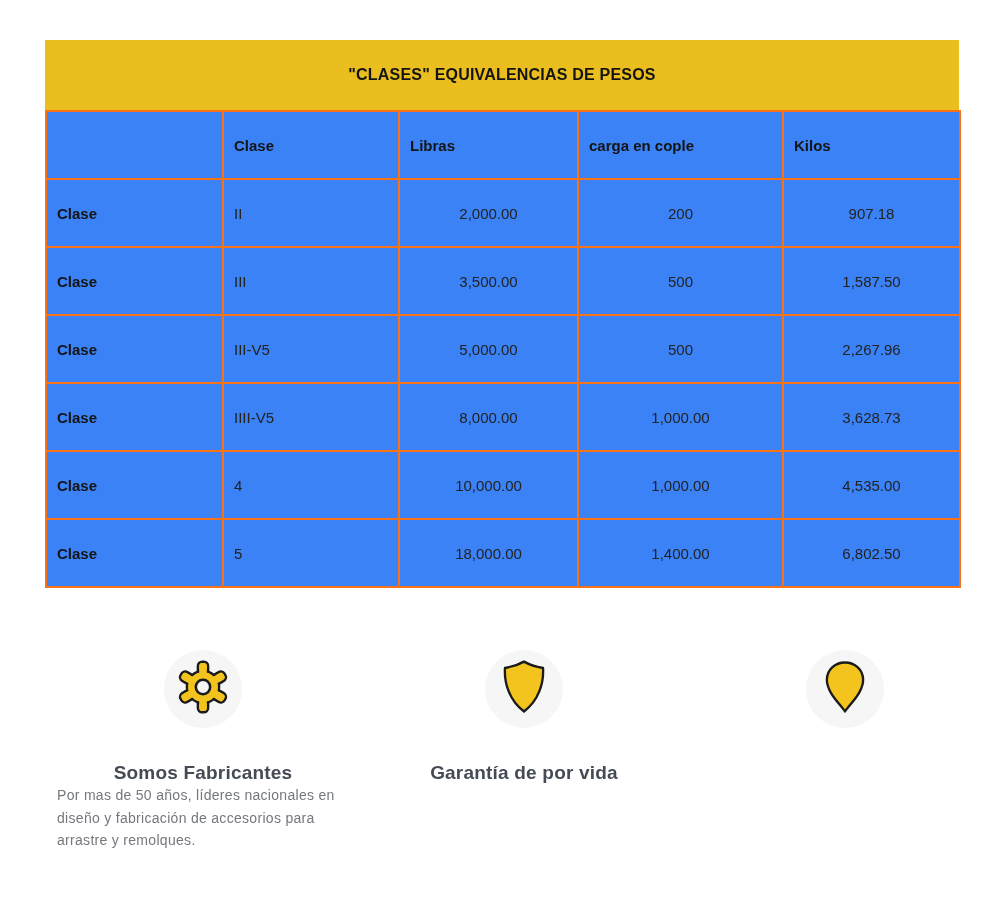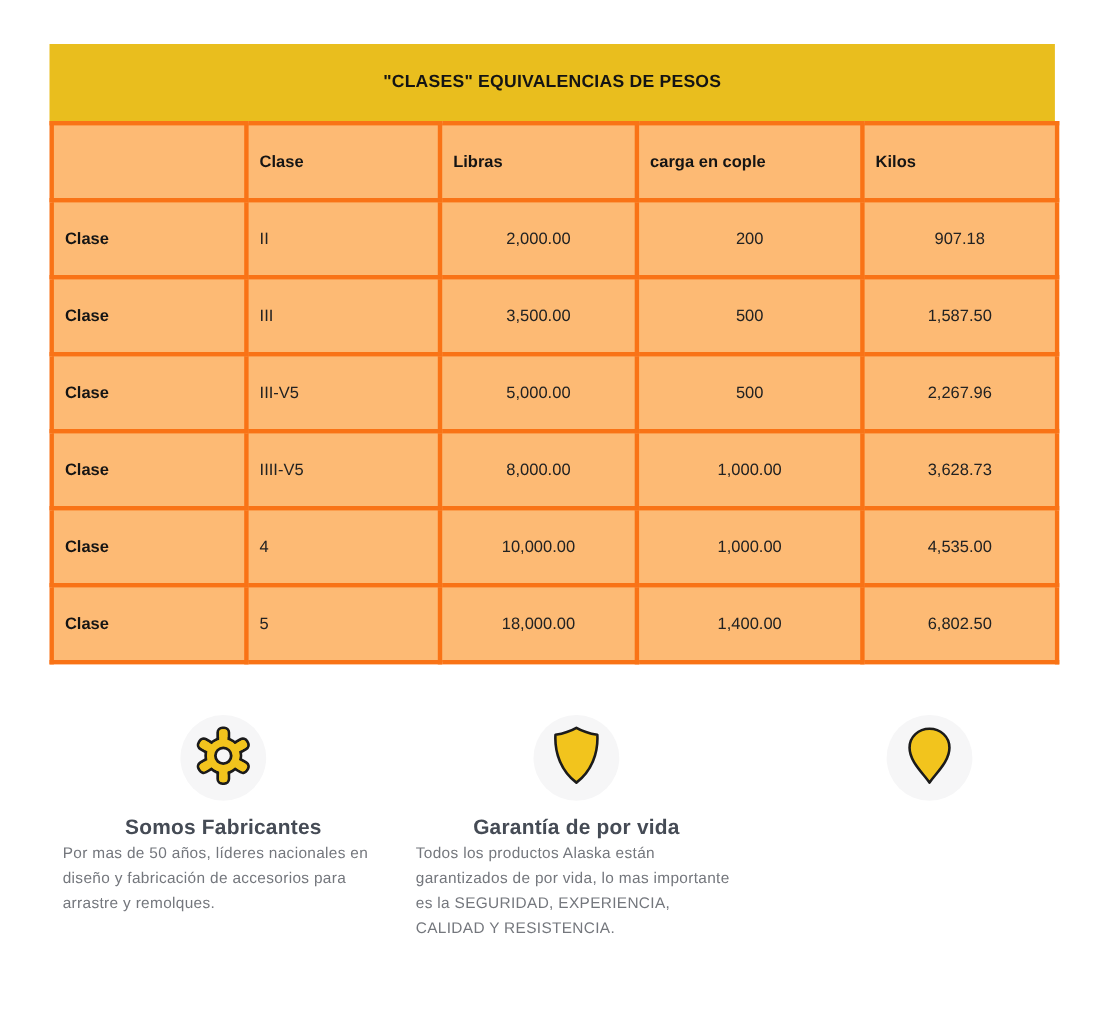--- a/index.html
+++ b/index.html
@@ -22,43 +22,43 @@
     position:absolute;left:45px;top:110px;width:914px;
     border-collapse:collapse;table-layout:fixed;
     font-family:"Liberation Sans", sans-serif;
   }
   table.weights col.c1{width:177px}
   table.weights col.c2{width:176px}
   table.weights col.c3{width:179px}
   table.weights col.c4{width:205px}
   table.weights col.c5{width:177px}
   table.weights th, table.weights td{
-    border:4px solid #f97316;height:66px;vertical-align:middle;
-    padding:0 10px;background:#fdba74;font-size:15px;
+    border:2px solid #f97316;height:66px;vertical-align:middle;
+    padding:0 10px;background:#3b82f6;font-size:15px;
   }
   table.weights th{
     text-align:left;font-weight:bold;color:#141414;
   }
   td.lbl{font-weight:bold;color:#141414;}
   td.val{font-weight:normal;color:#222;font-size:16px;}
   td.num{text-align:center;font-weight:normal;color:#222;font-size:16px;padding-right:8px;}
 
   
   .features{
     position:absolute;left:57px;top:650px;width:934px;
     display:grid;grid-template-columns:292px 292px 292px;column-gap:29px;
   }
   .feature{display:flex;flex-direction:column;}
   .icon-circle{
     width:78px;height:78px;border-radius:50%;background:#F6F6F7;
     display:flex;align-items:center;justify-content:center;
     margin:0 auto;
   }
   .feature-title{
-    margin-top:14px;text-align:center;font-weight:bold;font-size:19px;
+    margin-top:34px;text-align:center;font-weight:bold;font-size:19px;
     color:#454B55;letter-spacing:.2px;
   }
   .feature-text{
     font-size:14px;line-height:22.5px;color:#74777D;
     text-align:left;letter-spacing:.3px;
   }
 </style>
 </head>
 <body>
 
@@ -157,21 +157,20 @@
 
   <div class="feature">
     <div class="icon-circle">
       <span>
         <svg width="58" height="58" viewBox="0 0 64 64">
           <path d="M32 4 C39 8 47 10 53 11 C54 28 48 47 32 59 C16 47 10 28 11 11 C17 10 25 8 32 4 Z" fill="#F2C41D" stroke="#1B1B1B" stroke-width="2.6" stroke-linejoin="round"></path>
         </svg>
       </span>
     </div>
     <div class="feature-title">Garantía de por vida</div>
-    <div class="feature-text">Todos los productos Alaska están garantizados de por vida, lo mas importante es la SEGURIDAD, EXPERIENCIA, CALIDAD Y RESISTENCIA.</div>
   </div>
 
   <div class="feature">
     <div class="icon-circle">
       <span>
         <svg width="58" height="58" viewBox="0 0 64 64">
           <path d="M32 59 C26 50 12 38 12 24 C12 13 21 5 32 5 C43 5 52 13 52 24 C52 38 38 50 32 59 Z" fill="#F2C41D" stroke="#1B1B1B" stroke-width="2.6" stroke-linejoin="round"></path>
         </svg>
       </span>
     </div>

